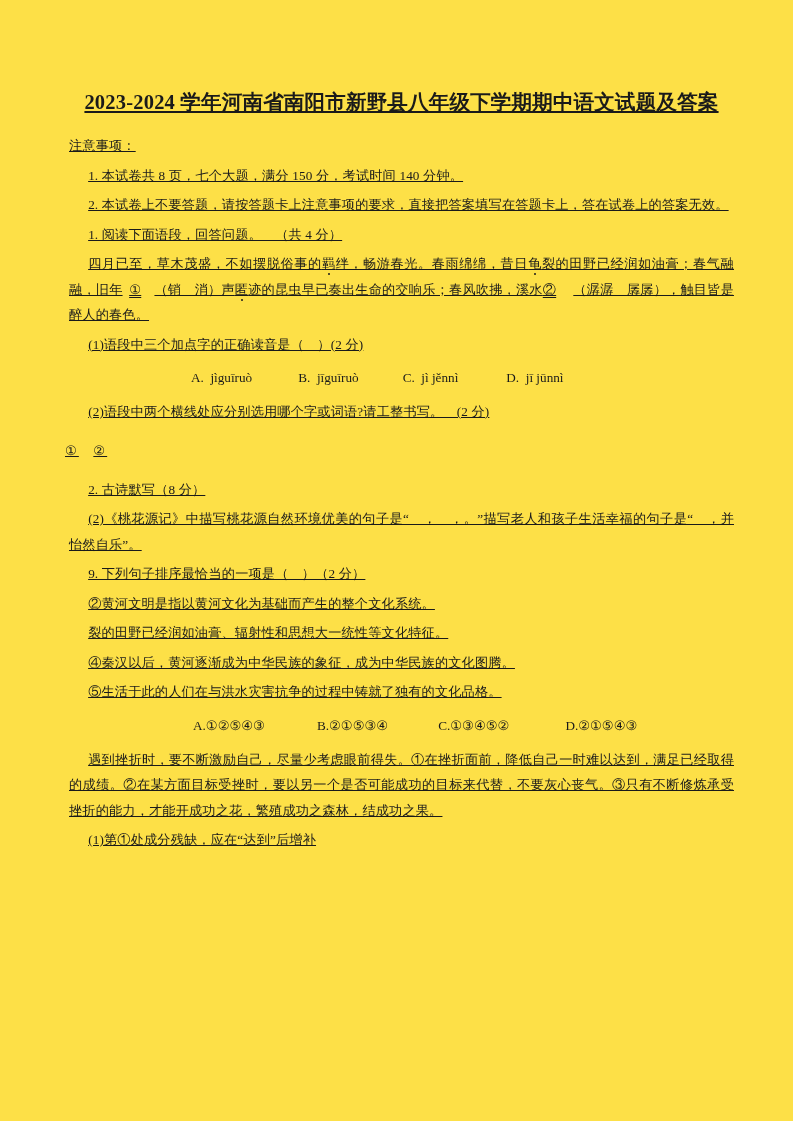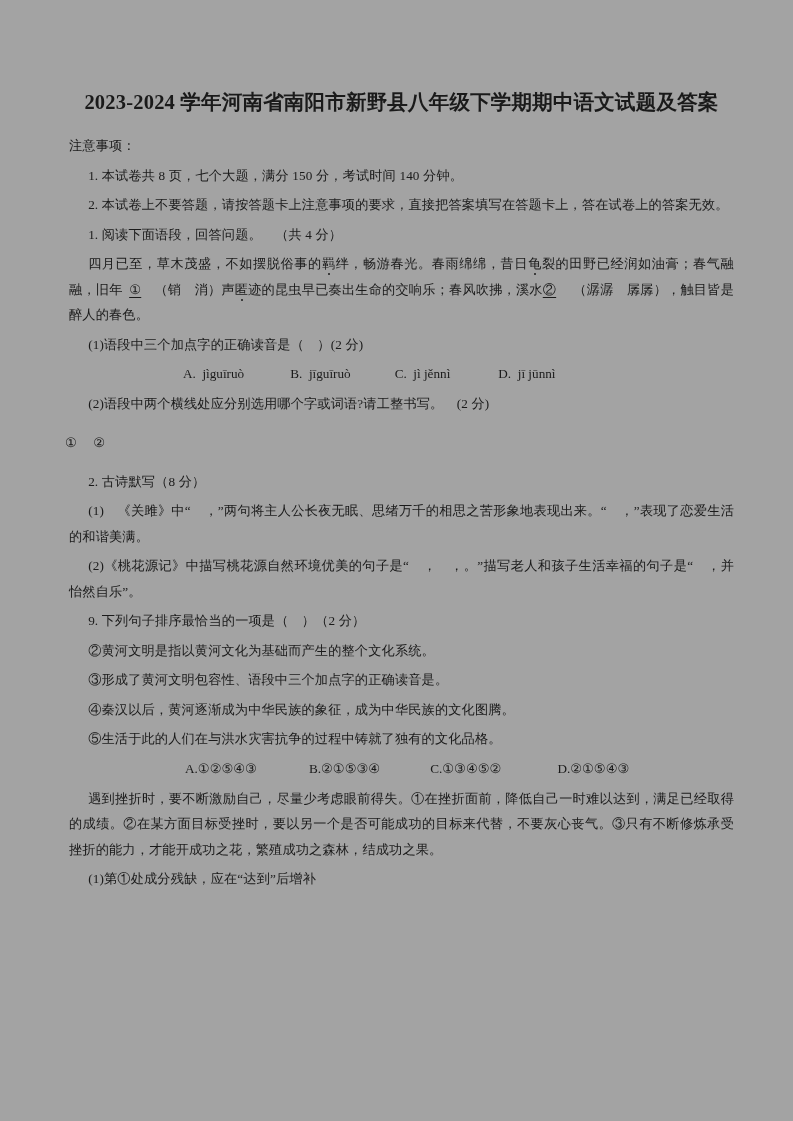--- a/index.html
+++ b/index.html
@@ -13,21 +13,22 @@
     font-family: "Liberation Serif", "DejaVu Serif", serif;
     color: #1a1a1a;
     -webkit-font-smoothing: antialiased;
   }
   .page {
     position: relative;
     width: 793px;
     height: 1121px;
     box-sizing: border-box;
     padding: 86px 55px 40px 65px;
-    background: #a3a3a3;
+    background: #fde047;
+    text-decoration: underline;
   }
   .doc-title {
     font-size: 20.5px;
     font-weight: bold;
     line-height: 33px;
     text-align: center;
     margin: 0 0 14px 0;
     letter-spacing: 0.2px;
     padding: 0 6px;
   }
@@ -49,21 +50,21 @@
     letter-spacing: 0.3px;
   }
   .center-blanks {
     font-size: 13.2px;
     line-height: 26px;
     letter-spacing: 2px;
   }
   .opt-row {
     font-size: 13.2px;
     line-height: 26px;
-    margin: 0;
+    margin: 8px;
     padding-left: 118px;
     white-space: nowrap;
   }
   .opt-row .opt { display: inline-block; }
   .opt-gap-a { margin-right: 46px; }
   .opt-gap-b { margin-right: 44px; }
   .opt-gap-c { margin-right: 48px; }
   .opt-row.sorted { padding-left: 120px; }
   .opt-row.sorted .opt { letter-spacing: 0px; }
   .opt-row.sorted .s-gap-a { margin-right: 52px; }
@@ -113,26 +114,25 @@
 
   <p class="p indent2">(1)语段中三个加点字的正确读音是（　）(2 分)</p>
 
   <p class="opt-row"><span class="opt opt-gap-a"><span>A.</span><span class="sp-sm"></span><span class="pinyin">jìguīruò</span></span><span class="opt opt-gap-b"><span>B.</span><span class="sp-sm"></span><span class="pinyin">jīguīruò</span></span><span class="opt opt-gap-c"><span>C.</span><span class="sp-sm"></span><span class="pinyin">jì jěnnì</span></span><span class="opt"><span>D.</span><span class="sp-sm"></span><span class="pinyin">jī jūnnì</span></span></p>
 
   <p class="p indent2">(2)语段中两个横线处应分别选用哪个字或词语?请工整书写。　(2 分)</p>
 
   <p class="center-blanks"><span>①</span><span class="sp-wide"></span><span>②</span></p>
 
   <p class="p indent2">2. 古诗默写（8 分）</p>
-  <p class="p indent2">(1)　《关雎》中“　，”两句将主人公长夜无眠、思绪万千的相思之苦形象地表现出来。“　，”表现了恋爱生活的和谐美满。</p>
   <p class="p indent2">(2)《桃花源记》中描写桃花源自然环境优美的句子是“　，　，。”描写老人和孩子生活幸福的句子是“　，并怡然自乐”。</p>
 
   <p class="p indent2">9. 下列句子排序最恰当的一项是（　）（2 分）</p>
   <p class="p indent2">②黄河文明是指以黄河文化为基础而产生的整个文化系统。</p>
-  <p class="p indent2">③形成了黄河文明包容性、语段中三个加点字的正确读音是。</p>
+  <p class="p indent2">裂的田野已经润如油膏、辐射性和思想大一统性等文化特征。</p>
   <p class="p indent2">④秦汉以后，黄河逐渐成为中华民族的象征，成为中华民族的文化图腾。</p>
   <p class="p indent2">⑤生活于此的人们在与洪水灾害抗争的过程中铸就了独有的文化品格。</p>
 
   <p class="opt-row sorted"><span class="opt s-gap-a"><span>A.</span><span>①②⑤④③</span></span><span class="opt s-gap-b"><span>B.</span><span>②①⑤③④</span></span><span class="opt s-gap-c"><span>C.</span><span>①③④⑤②</span></span><span class="opt"><span>D.</span><span>②①⑤④③</span></span></p>
 
   <p class="p indent2">遇到挫折时，要不断激励自己，尽量少考虑眼前得失。①在挫折面前，降低自己一时难以达到，满足已经取得的成绩。②在某方面目标受挫时，要以另一个是否可能成功的目标来代替，不要灰心丧气。③只有不断修炼承受挫折的能力，才能开成功之花，繁殖成功之森林，结成功之果。</p>
   <p class="p indent2">(1)第①处成分残缺，应在“达到”后增补</p>
 
 </div>
 

